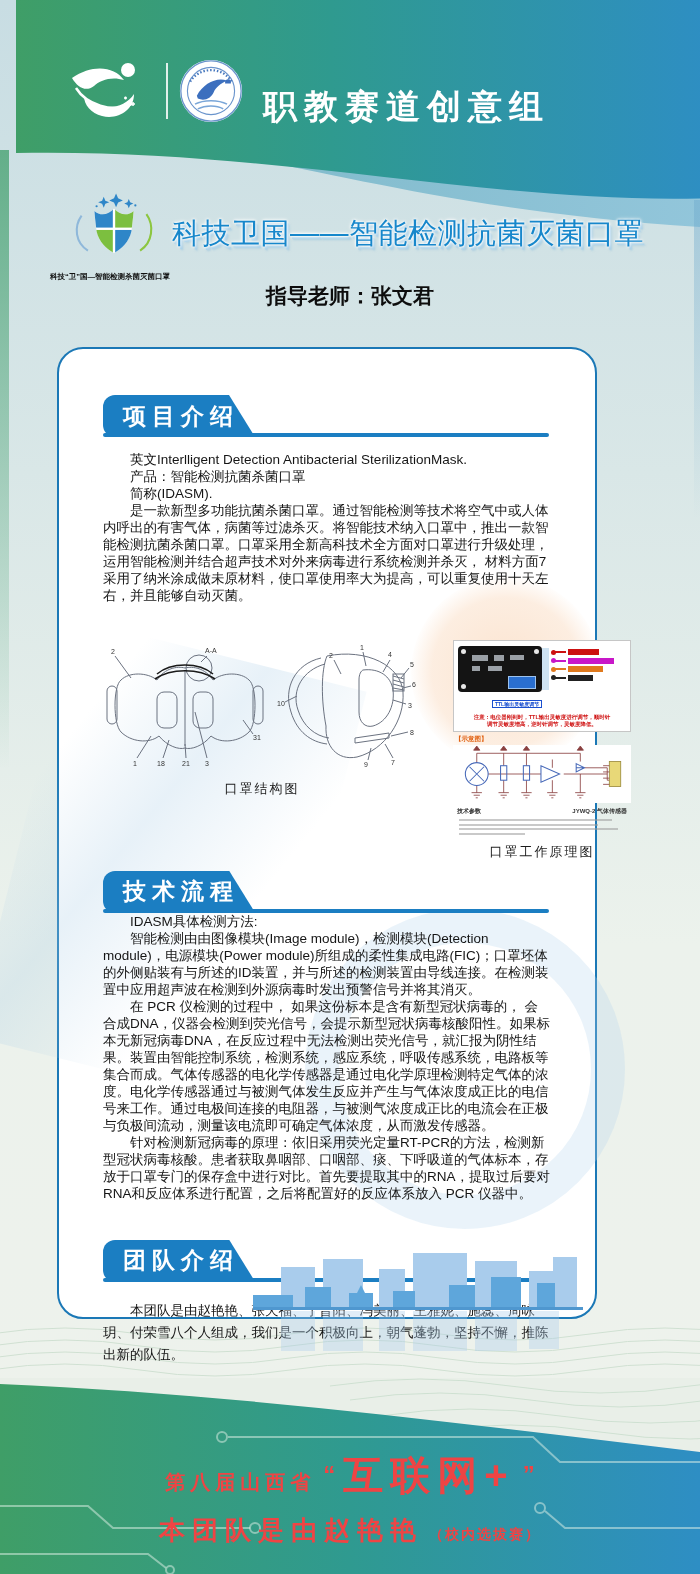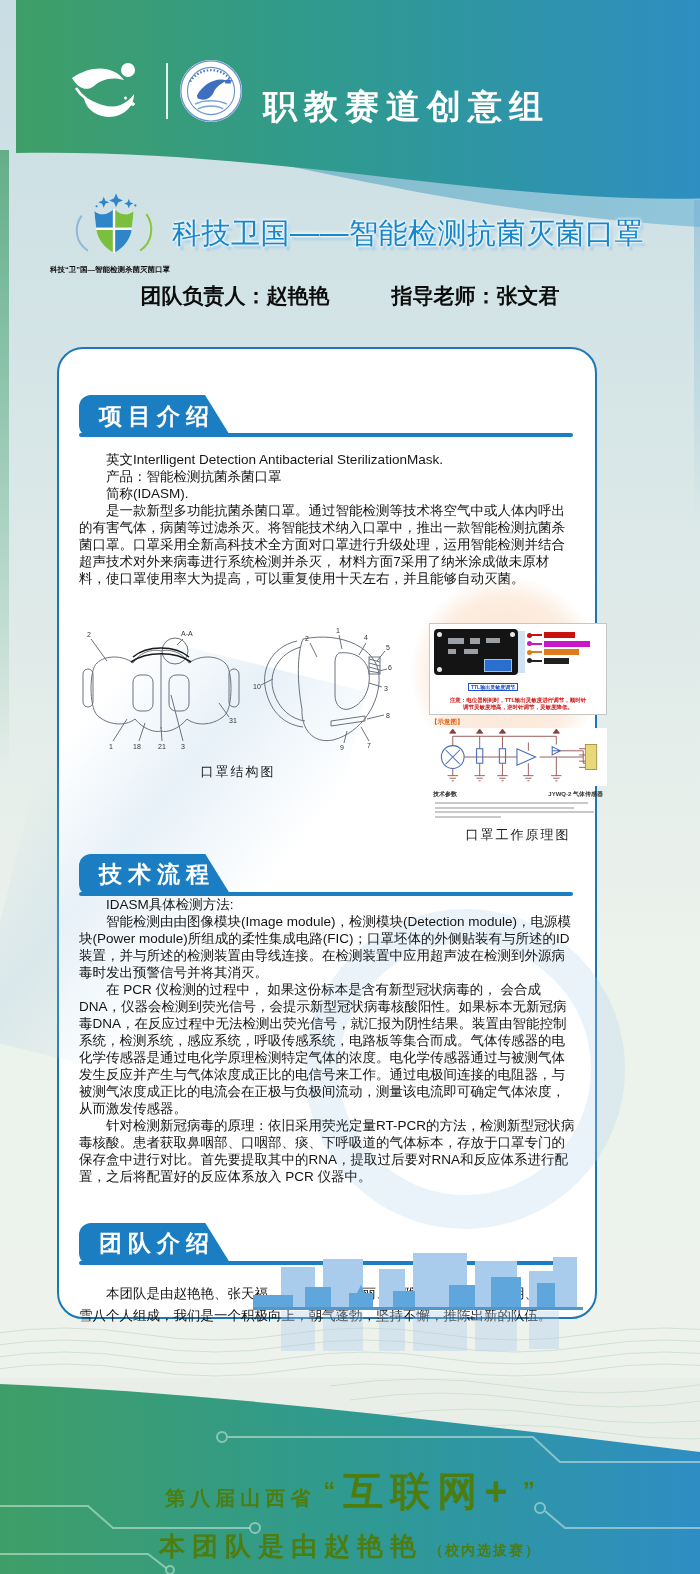--- a/index.html
+++ b/index.html
@@ -17,33 +17,33 @@
   }
   .brand{position:absolute;top:58px;left:52px;display:flex;align-items:center;gap:10px;}
   .brand-divider{width:2px;height:56px;background:rgba(255,255,255,.85);}
   
   .edge-left{position:absolute;left:0;top:150px;width:9px;height:620px;
     background:linear-gradient(180deg,rgba(72,162,114,.8),rgba(72,162,114,0));}
   .edge-right{position:absolute;right:0;top:200px;width:6px;height:320px;
     background:linear-gradient(180deg,rgba(110,170,205,.45),rgba(110,170,205,0));}
   
   .shield-wrap{position:absolute;left:58px;top:192px;width:112px;text-align:center;}
-  .shield-caption{font-size:7.5px;font-weight:bold;color:#111;margin-top:1px;white-space:nowrap;transform:translateX(-8px);}
+  .shield-caption{font-size:7.5px;font-weight:bold;color:#111;margin-top:8px;white-space:nowrap;transform:translateX(-8px);}
   .main-title{
     position:absolute;left:142px;right:26px;top:214px;text-align:center;
     font-size:29px;font-weight:normal;color:#1787cb;white-space:nowrap;letter-spacing:.5px;
     text-shadow:0 0 2px #fff,0 0 3px #fff,0 0 4px #fff,2px 3px 0 rgba(170,210,235,.95),3px 4px 2px rgba(140,190,220,.55);
   }
   .team-line{position:absolute;left:0;right:0;top:282px;display:flex;justify-content:center;gap:62px;
     font-size:21px;font-weight:bold;color:#0d0d0d;}
   
   .card{
     position:absolute;left:57px;top:347px;width:540px;height:972px;background:#fff;
     border:2.5px solid #1b78b6;border-radius:26px;box-sizing:border-box;
-    padding:0 20px;
+    padding:0 44px;
   }
   .wm-peach{position:absolute;right:-6px;top:228px;width:190px;height:190px;border-radius:50%;
     background:radial-gradient(circle,rgba(248,205,168,.55) 0%,rgba(248,205,168,.35) 55%,rgba(248,205,168,0) 72%);}
   .wm-ribbon{position:absolute;left:-40px;top:300px;width:300px;height:430px;
     background:linear-gradient(115deg,rgba(170,205,230,0) 15%,rgba(170,205,230,.28) 40%,rgba(170,205,230,0) 70%);
     transform:rotate(14deg);}
   .wm-swoosh{position:absolute;right:-30px;top:560px;width:320px;height:320px;border-radius:50%;
     border:34px solid rgba(180,212,238,.28);box-sizing:border-box;}
   .section-head{position:relative;height:42px;z-index:2;}
   .section-head .rule{position:absolute;left:0;right:2px;bottom:0;height:4px;background:#1b7ec2;border-radius:2px;}
@@ -87,21 +87,21 @@
   .schematic{background:#fff;}
   .sch-labels{display:flex;justify-content:space-between;font-size:6px;color:#333;font-weight:bold;padding:0 4px;}
   .fine-print{margin-top:3px;padding:0 6px;}
   .fine-print i{display:block;height:2px;background:#9c9c9c;opacity:.55;margin-bottom:2.5px;}
   
   .skyline{position:absolute;right:12px;bottom:-34px;z-index:3;}
   
   .waves{position:absolute;left:0;top:1320px;}
   
   .footer{position:absolute;left:0;top:1378px;width:700px;height:196px;}
-  .footer-text{position:absolute;left:40px;right:40px;top:86px;color:#4d7c0f;}
+  .footer-text{position:absolute;left:40px;right:40px;top:70px;color:#ef4444;}
   .f-line1{display:flex;justify-content:center;align-items:baseline;gap:8px;}
   .f-prefix{font-size:20px;font-weight:bold;letter-spacing:5px;}
   .f-quote{font-size:24px;font-weight:bold;transform:translateY(-6px);display:inline-block;}
   .f-big{font-size:40px;font-weight:bold;letter-spacing:7px;}
   .f-line2{margin-top:10px;display:flex;justify-content:center;align-items:baseline;gap:6px;}
   .f-main{font-size:26px;font-weight:bold;letter-spacing:7px;}
   .f-sub{font-size:14px;font-weight:bold;letter-spacing:2px;}
   svg text{font-family:"Liberation Sans",sans-serif;}
 </style>
 </head>
@@ -167,21 +167,20 @@
       <rect x="18" y="12" width="35.5" height="33" fill="#2e86c8"></rect>
       <rect x="56.5" y="12" width="36" height="33" fill="#7cbf3f"></rect>
       <rect x="18" y="48" width="35.5" height="32" fill="#7cbf3f"></rect>
       <rect x="56.5" y="48" width="36" height="32" fill="#2e86c8"></rect>
     </g>
   </svg>
   <div class="shield-caption">科技“卫”国—智能检测杀菌灭菌口罩</div>
 </div>
 <div class="main-title">科技卫国——智能检测抗菌灭菌口罩</div>
 <div class="team-line">
-  <span>团队负责人：赵艳艳</span>
   <span>指导老师：张文君</span>
 </div>
 
 <div class="card">
   <div class="wm-ribbon"></div>
   <div class="wm-peach"></div>
   <div class="wm-swoosh"></div>
 
   <div class="section-head mt-first">
     <div class="rule"></div>

